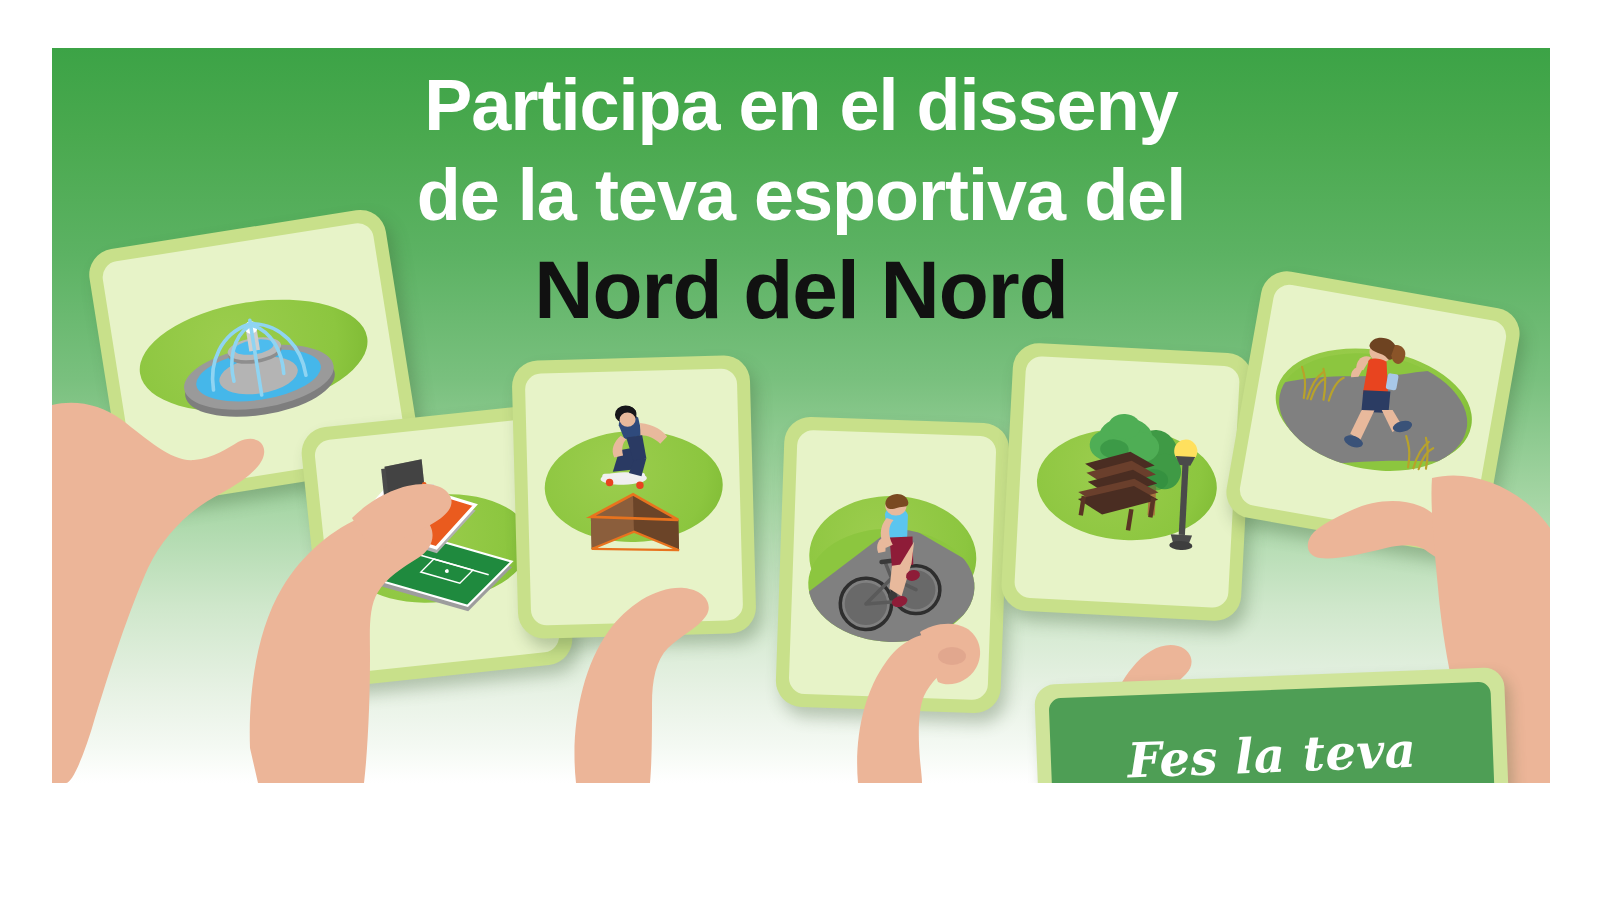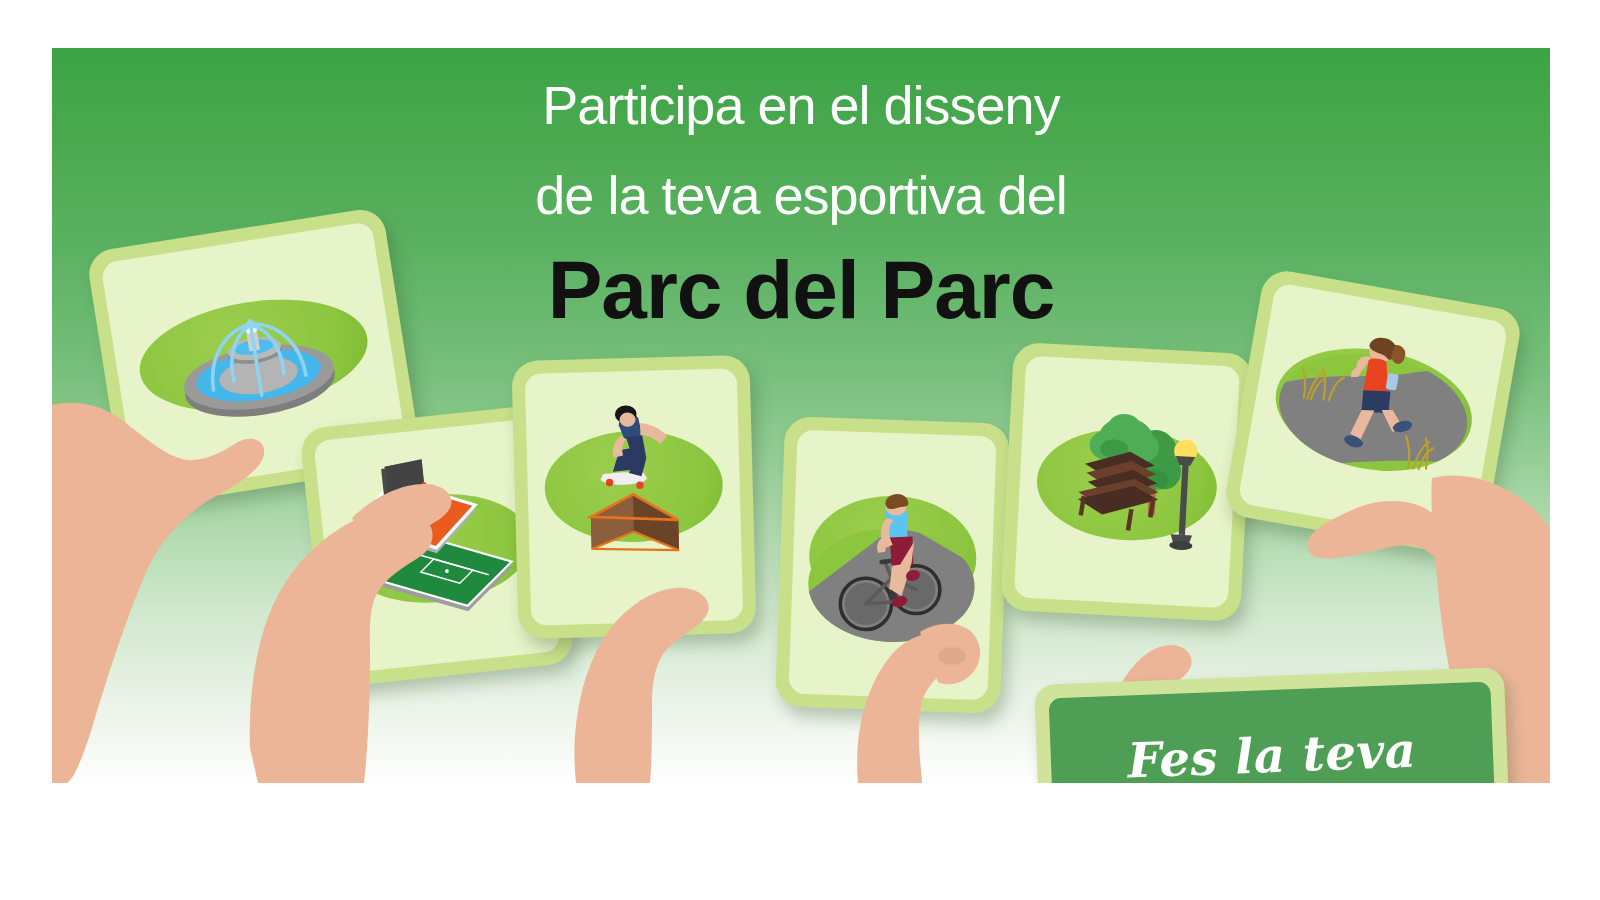--- a/index.html
+++ b/index.html
@@ -24,21 +24,21 @@
        #ffffff 100%);
     overflow:hidden;
   }
 
   
   .title-block{
     position:absolute;left:52px;top:60px;width:1498px;text-align:center;
     pointer-events:none;
   }
   .title-line{
-    color:#ffffff;font-weight:400;font-size:54px;line-height:90px;
+    color:#ffffff;font-weight:700;font-size:72px;line-height:90px;
     letter-spacing:-1px;white-space:nowrap;
   }
   .title-strong{
     color:#111111;font-weight:700;font-size:82px;line-height:100px;
     letter-spacing:-1px;white-space:nowrap;
   }
 
   
   .card{
     position:absolute;background:#c8e08a;border-radius:26px;
@@ -77,21 +77,21 @@
 </head>
 <body>
 
 <div class="poster">
 
   <div class="green-panel">
 
     <div class="title-block" style="left:0;top:12px;width:1498px;">
       <div class="title-line">Participa en el disseny</div>
       <div class="title-line">de la teva esportiva del</div>
-      <div class="title-strong">Parc del Parc</div>
+      <div class="title-strong">Nord del Nord</div>
     </div>
 
     <div class="card" style="left:52px;top:180px;width:300px;height:260px;transform:rotate(-9deg);">
       <div class="card-inner">
         <div class="card-oval"></div>
         <svg viewBox="0 0 300 260" style="position:absolute;inset:0;width:100%;height:100%;">
           <ellipse cx="152" cy="160" rx="84" ry="34" fill="#7e7e7e"></ellipse>
           <ellipse cx="152" cy="152" rx="84" ry="34" fill="#9a9a9a"></ellipse>
           <ellipse cx="152" cy="150" rx="70" ry="27" fill="#45b7ea"></ellipse>
           <ellipse cx="152" cy="150" rx="44" ry="20" fill="#b4b4b4"></ellipse>

